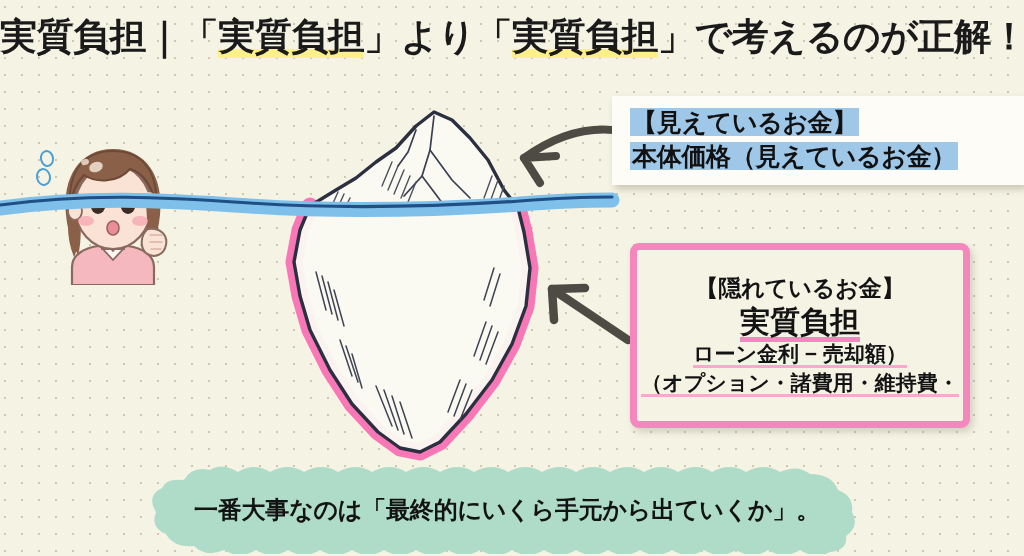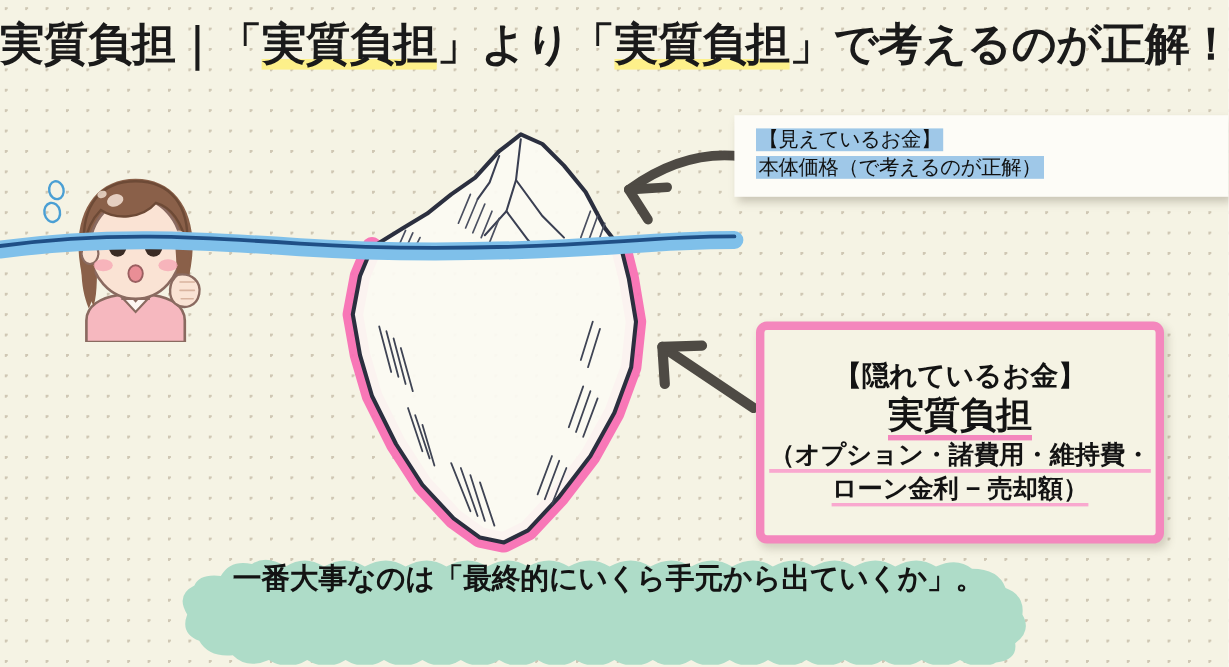--- a/index.html
+++ b/index.html
@@ -72,40 +72,40 @@
     position: absolute;
     left: 612px;
     top: 96px;
     width: 412px;
     padding: 10px 0 12px 18px;
     background: #fdfcf7;
     box-shadow: 3px 4px 7px rgba(90,80,60,0.28);
     box-sizing: border-box;
   }
   .blue-card .line {
-    font-size: 17px;
-    font-weight: normal;
+    font-size: 25px;
+    font-weight: bold;
     color: #111111;
     line-height: 1.32;
     white-space: nowrap;
     letter-spacing: -0.3px;
   }
   .blue-card .line span.hl-blue {
     background: #9fc8e8;
     box-decoration-break: clone;
     -webkit-box-decoration-break: clone;
     padding: 0 2px;
   }
   .blue-card .line.l1 { margin-bottom: 1px; }
 
   
   .pink-box {
     position: absolute;
     left: 630px;
-    top: 268px;
+    top: 243px;
     width: 340px;
     height: 185px;
     border: 7px solid #f487bd;
     border-radius: 9px;
     background: #f5f3e4;
     box-shadow: 3px 4px 7px rgba(90,80,60,0.22);
     box-sizing: border-box;
     display: flex;
     flex-direction: column;
     align-items: center;
@@ -139,22 +139,23 @@
     top: 466px;
     width: 718px;
     height: 88px;
   }
   .green-banner .gtext {
     position: absolute;
     left: 0; top: 0;
     width: 718px;
     height: 88px;
     display: flex;
-    flex-direction: column;
+    flex-direction: row;
     align-items: center;
+    justify-content: center;
     z-index: 2;
   }
   .green-banner .gline {
     font-size: 24px;
     font-weight: bold;
     color: #131313;
     white-space: nowrap;
     line-height: 1.38;
     letter-spacing: -0.2px;
   }
@@ -263,28 +264,28 @@
 
     <path d="M632 133 C596 124 560 132 524 158" fill="none" stroke="#4e4a44" stroke-width="8" stroke-linecap="round"></path>
     <path d="M524 158 L556 156 M524 158 L540 183" fill="none" stroke="#4e4a44" stroke-width="8" stroke-linecap="round" stroke-linejoin="round"></path>
 
     <path d="M628 340 L552 289" fill="none" stroke="#4e4a44" stroke-width="8.5" stroke-linecap="round"></path>
     <path d="M552 289 L585 288 M552 289 L554 320" fill="none" stroke="#4e4a44" stroke-width="8.5" stroke-linecap="round" stroke-linejoin="round"></path>
   </svg>
 
   <div class="blue-card">
     <div class="line l1"><span class="hl-blue">【見えているお金】</span></div>
-    <div class="line l2"><span class="hl-blue">本体価格（で考えるのが正解）</span></div>
+    <div class="line l2"><span class="hl-blue">本体価格（見えているお金）</span></div>
   </div>
 
   <div class="pink-box">
     <div class="pl pl1">【隠れているお金】</div>
     <div class="pl pl2"><span class="u-pink">実質負担</span></div>
+    <div class="pl pl4"><span class="u-pink-thin">ローン金利 − 売却額）</span></div>
     <div class="pl pl3"><span class="u-pink-thin">（オプション・諸費用・維持費・</span></div>
-    <div class="pl pl4"><span class="u-pink-thin">ローン金利 − 売却額）</span></div>
   </div>
 
   <div class="green-banner">
     <svg viewBox="0 0 718 88" width="718" height="88" style="position:absolute;left:0;top:0;">
       <path d="M36 14 Q44 0 62 4 Q74 -4 90 6 Q106 -4 122 6 Q140 -4 156 6 Q174 -4 190 6 Q208 -4 224 6 Q242 -4 258 6 Q276 -4 292 6 Q310 -4 326 6 Q344 -4 360 6 Q378 -4 394 6 Q412 -4 428 6 Q446 -4 462 6 Q480 -4 496 6 Q514 -4 530 6 Q548 -4 564 6 Q582 -4 598 6 Q616 -4 632 6 Q650 -2 662 8 Q684 8 690 24 Q706 30 704 46 Q712 60 698 70 Q700 84 682 86 Q668 94 652 84 Q636 94 620 84 Q604 94 588 84 Q572 94 556 84 Q540 94 524 84 Q508 94 492 84 Q476 94 460 84 Q444 94 428 84 Q412 94 396 84 Q380 94 364 84 Q348 94 332 84 Q316 94 300 84 Q284 94 268 84 Q252 94 236 84 Q220 94 204 84 Q188 94 172 84 Q156 94 140 84 Q124 94 108 84 Q92 94 76 84 Q58 92 46 80 Q26 82 18 68 Q2 62 8 46 Q-2 30 14 22 Q18 12 36 14 Z" fill="#aedcc8"></path>
     </svg>
     <div class="gtext">
       <div class="gline">一番大事なのは「最終的にいくら手元から出ていくか」。</div>
     </div>
   </div>

